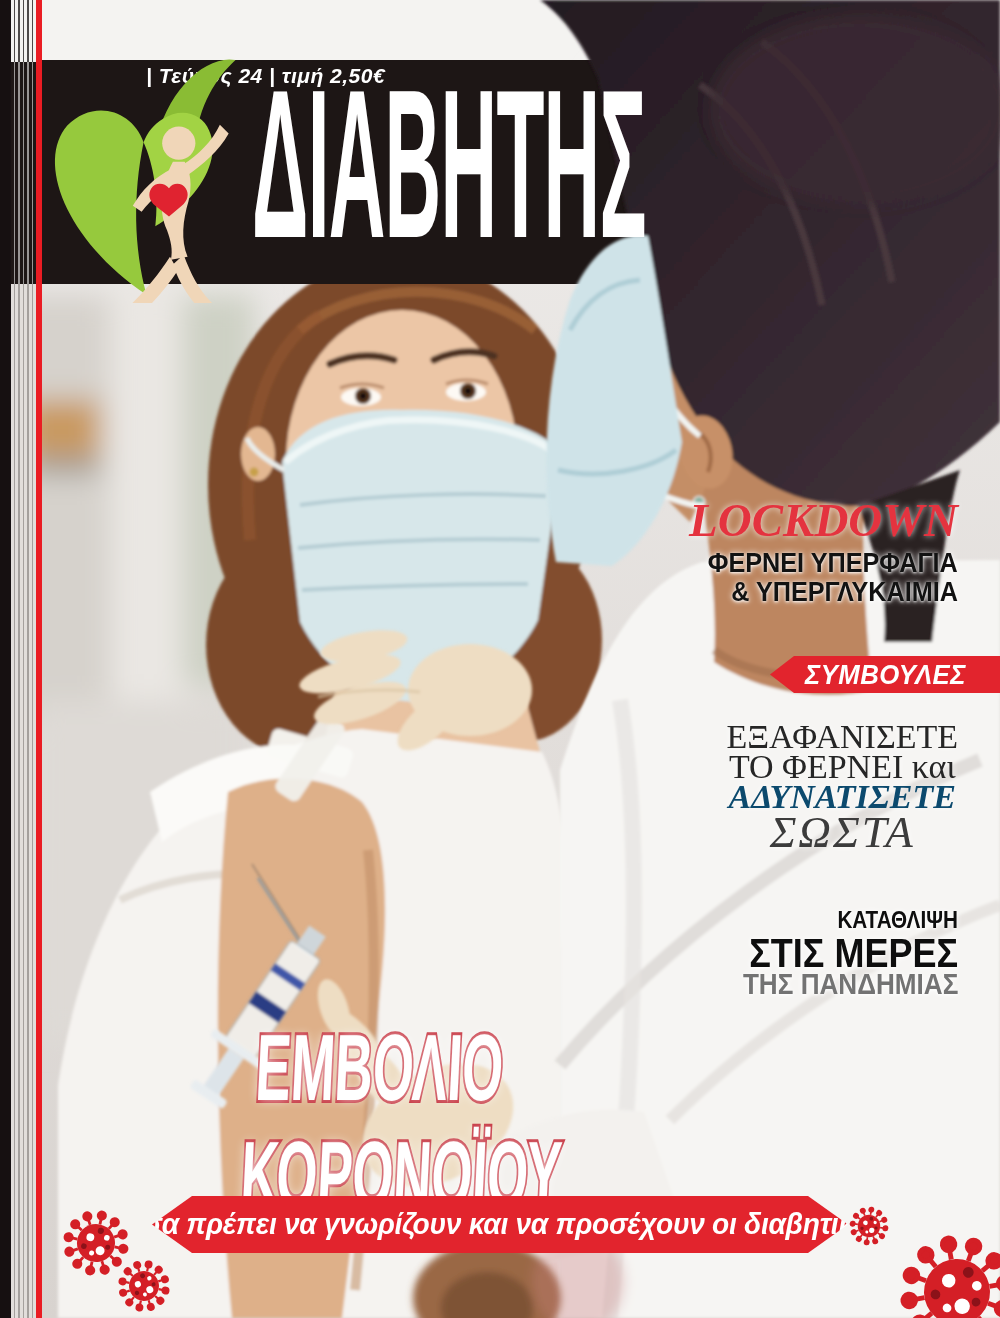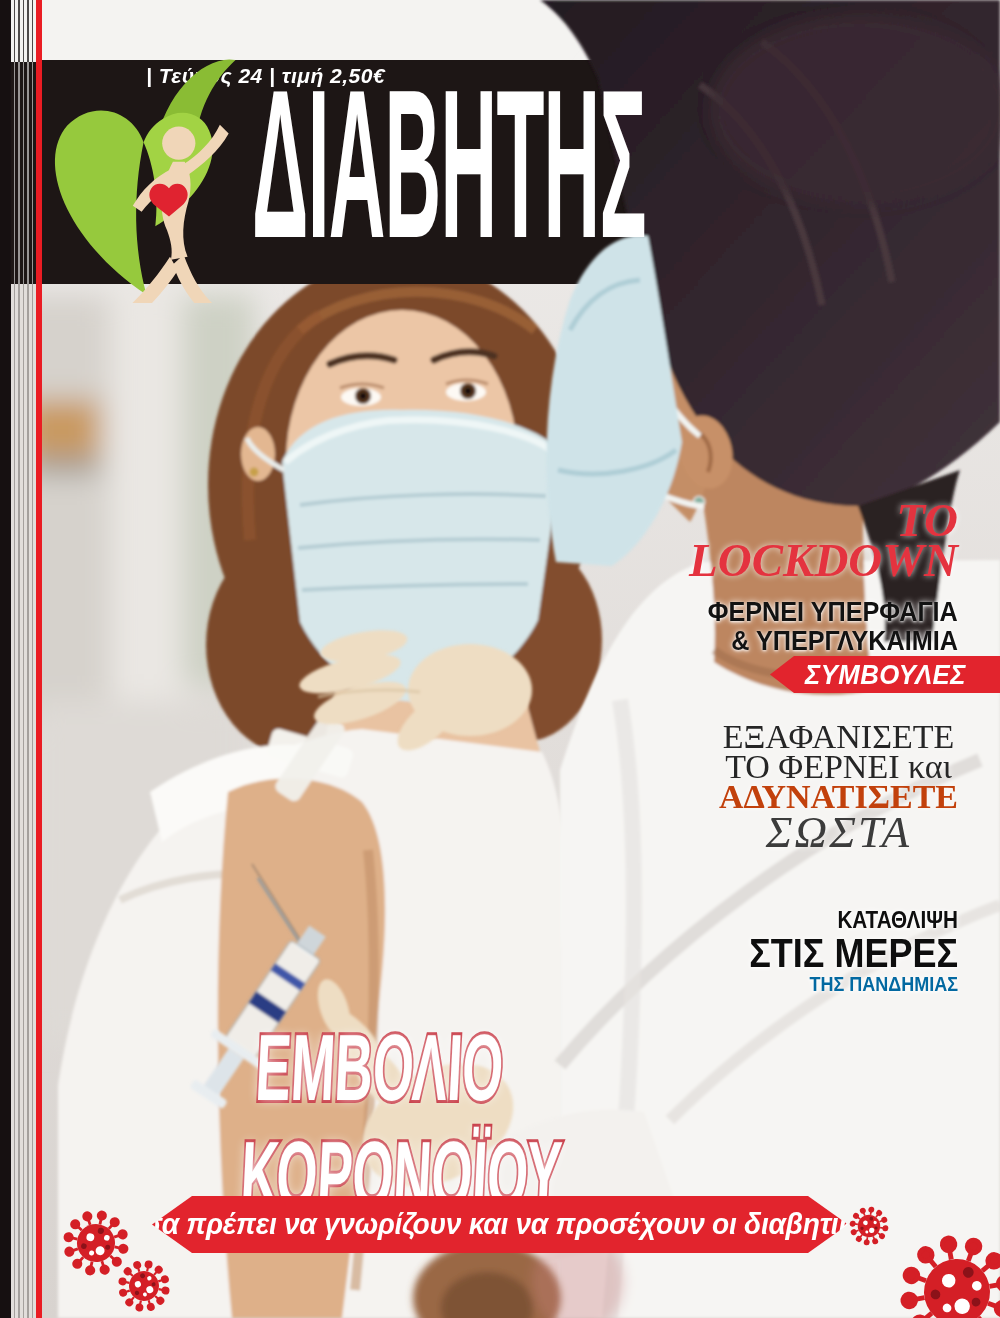--- a/index.html
+++ b/index.html
@@ -34,26 +34,26 @@
   .lock-black{font-weight:bold;color:#121212;font-size:28px;line-height:29px;}
   .cond{display:inline-block;transform:scaleX(.9);transform-origin:right center;}
 
   .ribbon{left:770px;top:656px;width:230px;height:37px;background:#e2242d;z-index:6;
     clip-path:polygon(0 50%,24px 0,100% 0,100% 100%,24px 100%);
     display:flex;align-items:center;justify-content:center;}
   .ribbon span{color:#fff;font-weight:bold;font-style:italic;font-size:28px;letter-spacing:.5px;
     transform:scaleX(.92);}
   .tips{top:722px;font-family:"Liberation Serif","DejaVu Serif",serif;color:#262626;font-size:34px;
     line-height:30px;text-shadow:0 0 6px rgba(255,255,255,.8);text-align:center;}
-  .tips .red{color:#c2410c;font-weight:bold;}
+  .tips .red{color:#0c4a6e;font-style:italic;font-weight:bold;}
   .tips .last{font-size:45px;line-height:40px;letter-spacing:2px;color:#3c3c3c;font-style:italic;}
   .depr{top:903px;font-weight:bold;color:#0e0e0e;}
   .depr .d1{font-size:23px;line-height:34px;}
   .depr .d2{font-size:40px;line-height:32px;}
-  .depr .d3{font-size:20px;line-height:30px;color:#0369a1;}
+  .depr .d3{font-size:29px;line-height:30px;color:#737373;}
 
   
   .big-title{left:115px;top:1028px;width:530px;text-align:center;z-index:7;}
   .big-title .line{display:block;line-height:80px;}
   .big-title .t{display:inline-block;font-weight:bold;font-size:94px;color:#fff;
     transform:scaleX(.56) skewX(-5deg);transform-origin:center;white-space:nowrap;
     -webkit-text-stroke:6px #c5303c;paint-order:stroke;
     text-shadow:0 0 14px rgba(255,255,255,.75);}
   .banner{left:152px;top:1196px;width:696px;height:57px;background:#e2242d;z-index:7;
     clip-path:polygon(0 50%,40px 0,656px 0,100% 50%,656px 100%,40px 100%);
@@ -243,23 +243,22 @@
       <path d="M142,116 C129,140 127,166 136,186 C140,197 142,206 140,216 L157,213 C150,196 152,176 158,156 C162,140 160,126 154,116 Z"></path>
       <path d="M152,119 C168,109 182,95 190,78 L199,87 C189,105 172,119 158,129 Z"></path>
       <path d="M141,123 C124,131 110,145 101,161 L110,167 C121,153 133,143 145,135 Z"></path>
       <path d="M139,213 C121,241 100,263 79,279 L86,290 C111,273 131,251 147,227 Z"></path>
       <path d="M153,211 C161,233 171,251 185,263 L177,274 C160,259 148,239 142,221 Z"></path>
     </g>
     <path d="M138,143 C133,137 124,137 120,143 C116,149 118,156 124,161 L138,172 L151,161 C157,156 159,149 155,143 C151,137 142,137 138,143 Z" fill="#e02330"></path>
   </svg>
 
   <div class="abs rcol" style="top:500px;">
-    <div class="lock-red">ΤΟ</div>
     <div class="lock-red">LOCKDOWN</div>
-    <div class="lock-black glowB" style="margin-top:17px;"><span class="cond">ΦΕΡΝΕΙ ΥΠΕΡΦΑΓΙΑ</span></div>
+    <div class="lock-black glowB" style="margin-top:8px;"><span class="cond">ΦΕΡΝΕΙ ΥΠΕΡΦΑΓΙΑ</span></div>
     <div class="lock-black glowB"><span class="cond">&amp; ΥΠΕΡΓΛΥΚΑΙΜΙΑ</span></div>
   </div>
 
   <div class="abs ribbon">
     <span>ΣΥΜΒΟΥΛΕΣ</span>
   </div>
   <div class="abs rcol tips">
     <div>ΕΞΑΦΑΝΙΣΕΤΕ</div>
     <div>ΤΟ ΦΕΡΝΕΙ και</div>
     <div class="red">ΑΔΥΝΑΤΙΣΕΤΕ</div>

